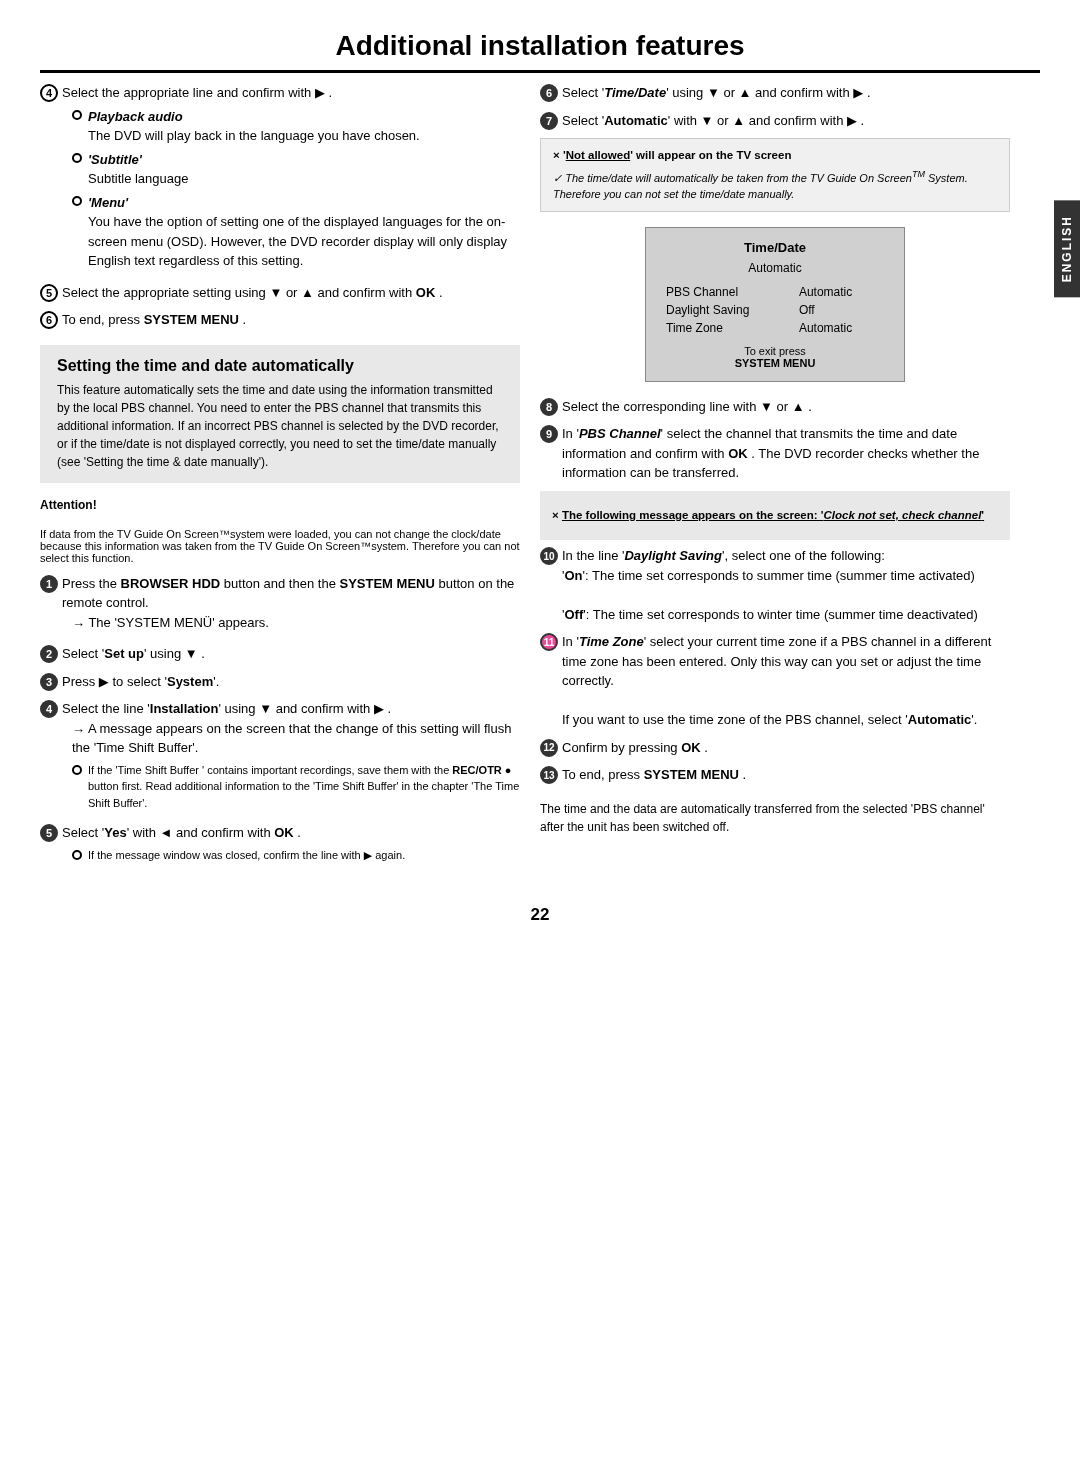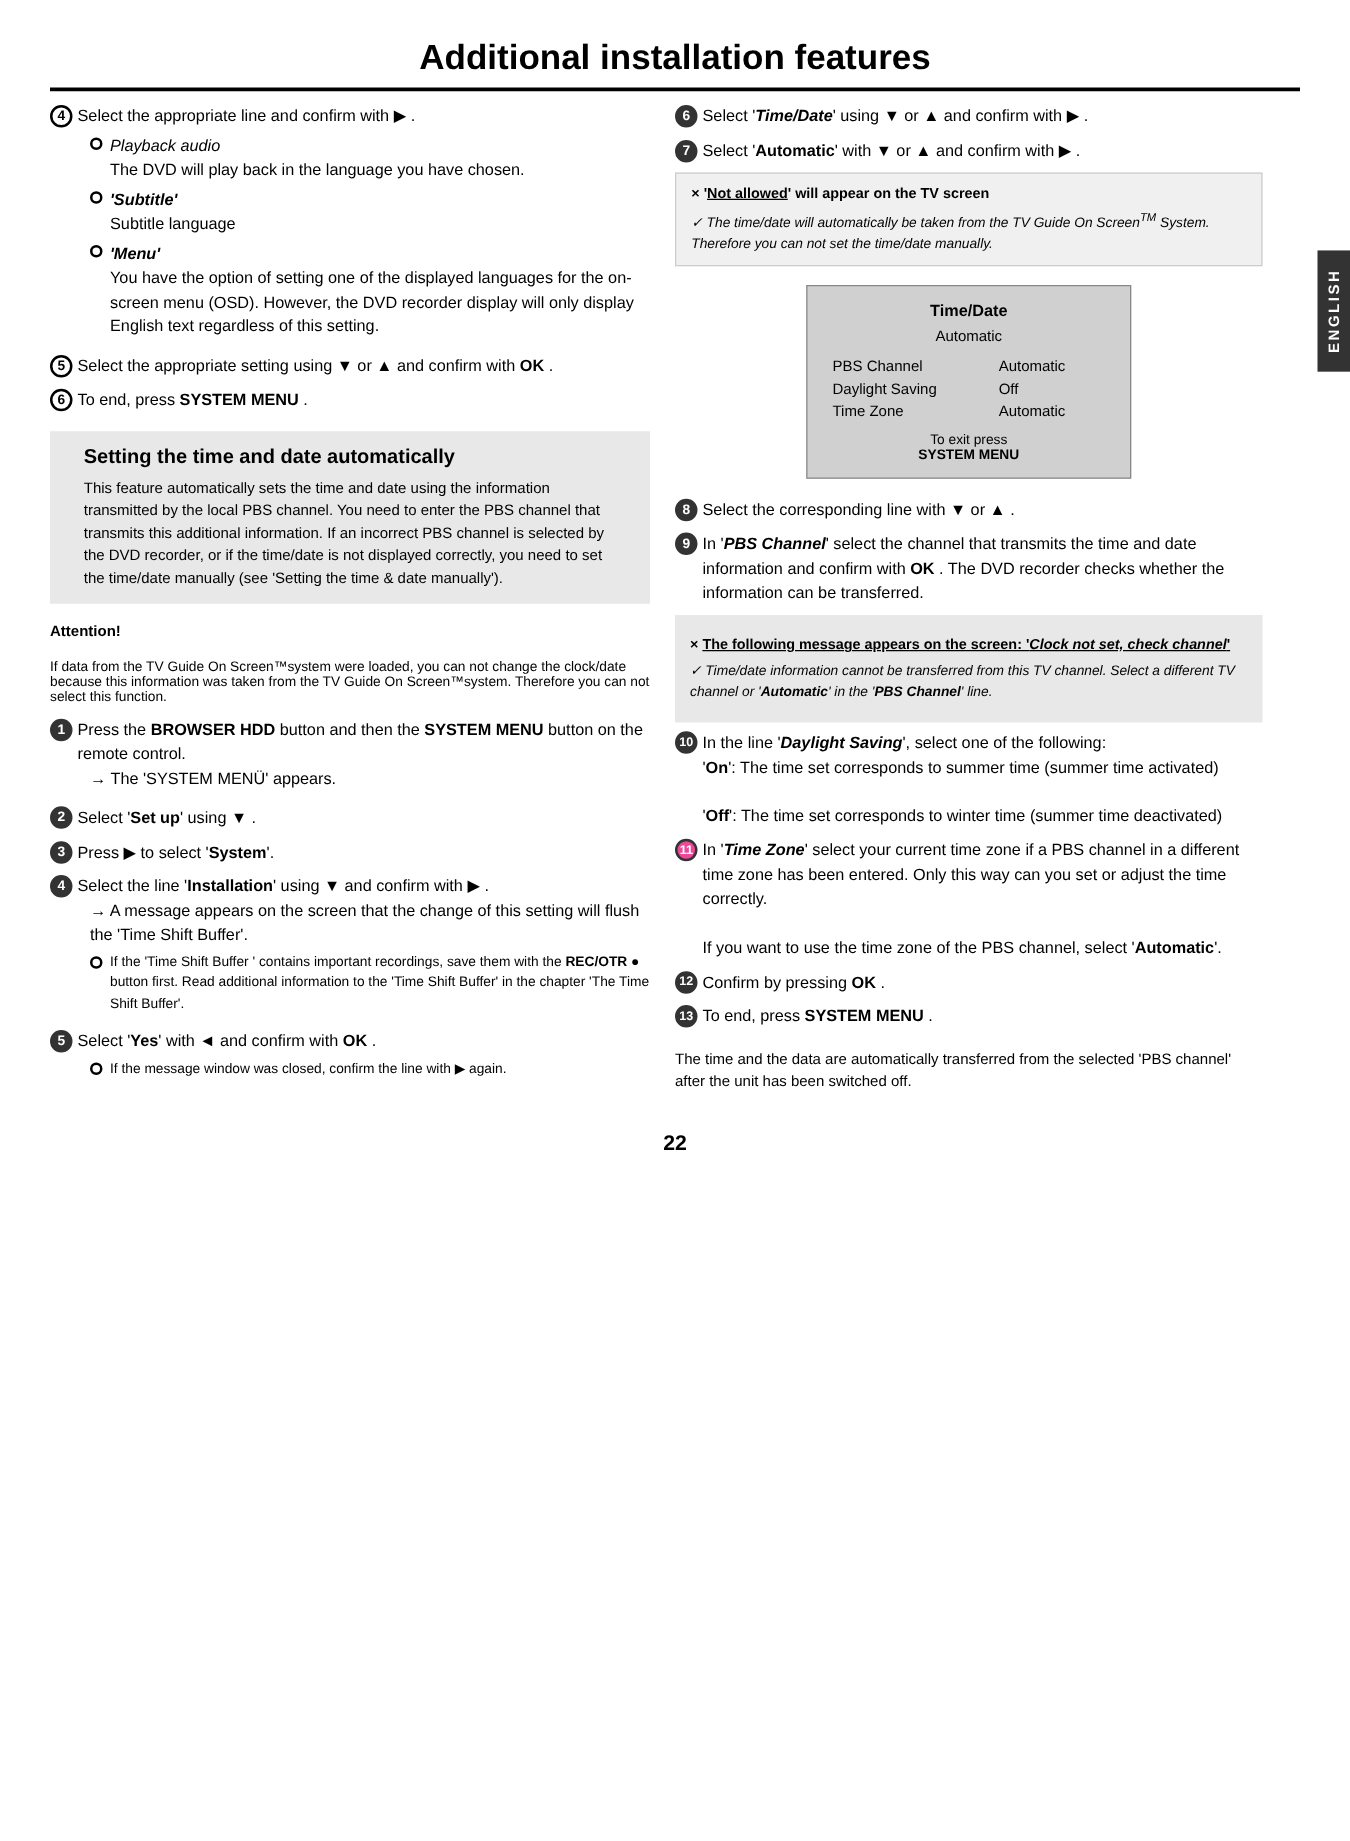--- a/index.html
+++ b/index.html
@@ -83,21 +83,21 @@
     .circle-bullet {
       width: 10px;
       height: 10px;
       border: 2px solid #000;
       border-radius: 50%;
       flex-shrink: 0;
       margin-top: 3px;
     }
     .section-box {
       background: #e8e8e8;
-      padding: 12px 27px;
+      padding: 12px 17px;
       margin: 15px 0;
     }
     .section-box-title {
       font-size: 16px;
       font-weight: bold;
       margin-bottom: 6px;
     }
     .section-box-body {
       font-size: 12px;
       line-height: 1.5;
@@ -152,21 +152,21 @@
       font-size: 12px;
       margin-bottom: 8px;
     }
     .exit-note {
       text-align: center;
       font-size: 11px;
       margin-top: 8px;
     }
     .bold { font-weight: bold; }
     .italic { font-style: italic; }
-    .bold-italic { font-weight: normal; font-style: italic; }
+    .bold-italic { font-weight: bold; font-style: italic; }
     .small { font-size: 11px; }
     .step-content b { font-weight: bold; }
     .warn-box {
       background: #e8e8e8;
       padding: 16px 12px;
       margin: 6px 0;
       font-size: 11.5px;
       line-height: 1.5;
     }
     .page-number {
@@ -348,21 +348,20 @@
 
       <div class="step">
         <span class="step-num" style="background:#333;color:#fff;border-color:#333;">9</span>
         <div class="step-content">
           In '<b><i>PBS Channel</i></b>' select the channel that transmits the time and date information and confirm with <b>OK</b> . The DVD recorder checks whether the information can be transferred.
         </div>
       </div>
 
       <div class="warn-box">
         <div class="bold">× <u>The following message appears on the screen: '<i>Clock not set, check channel</i>'</u></div>
-        <div style="font-size:11px; margin-top:4px; font-style:italic;">✓ Time/date information cannot be transferred from this TV channel. Select a different TV channel or '<b>Automatic</b>' in the '<b>PBS Channel</b>' line.</div>
       </div>
 
       <div class="step">
         <span class="step-num" style="background:#333;color:#fff;border-color:#333;font-size:10px;">10</span>
         <div class="step-content">
           In the line '<b><i>Daylight Saving</i></b>', select one of the following:<br>
           '<b>On</b>': The time set corresponds to summer time (summer time activated)<br><br>
           '<b>Off</b>': The time set corresponds to winter time (summer time deactivated)
         </div>
       </div>

